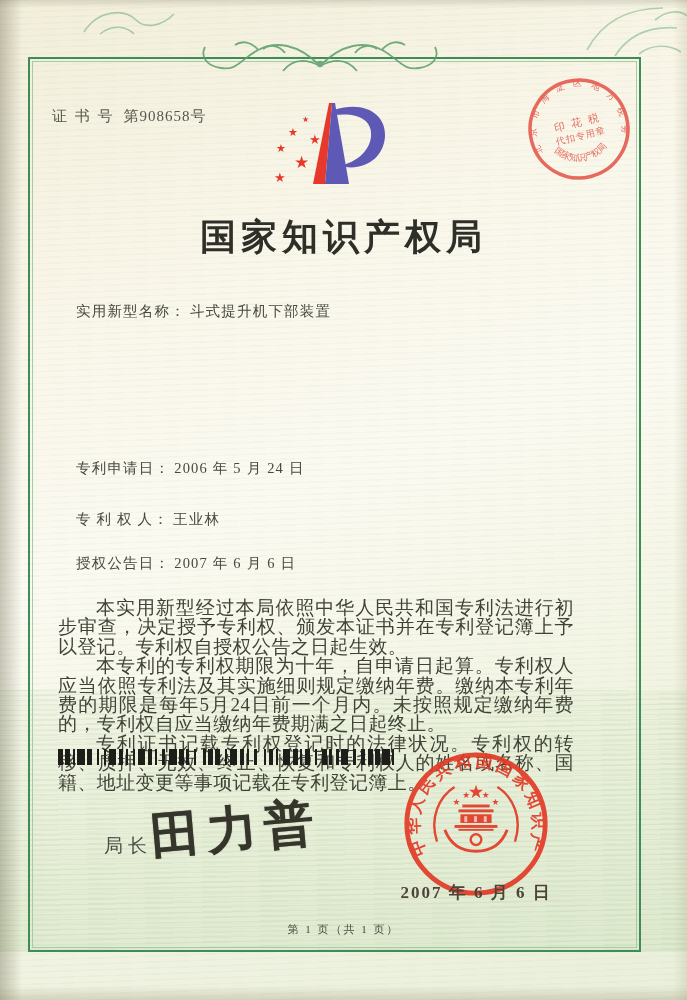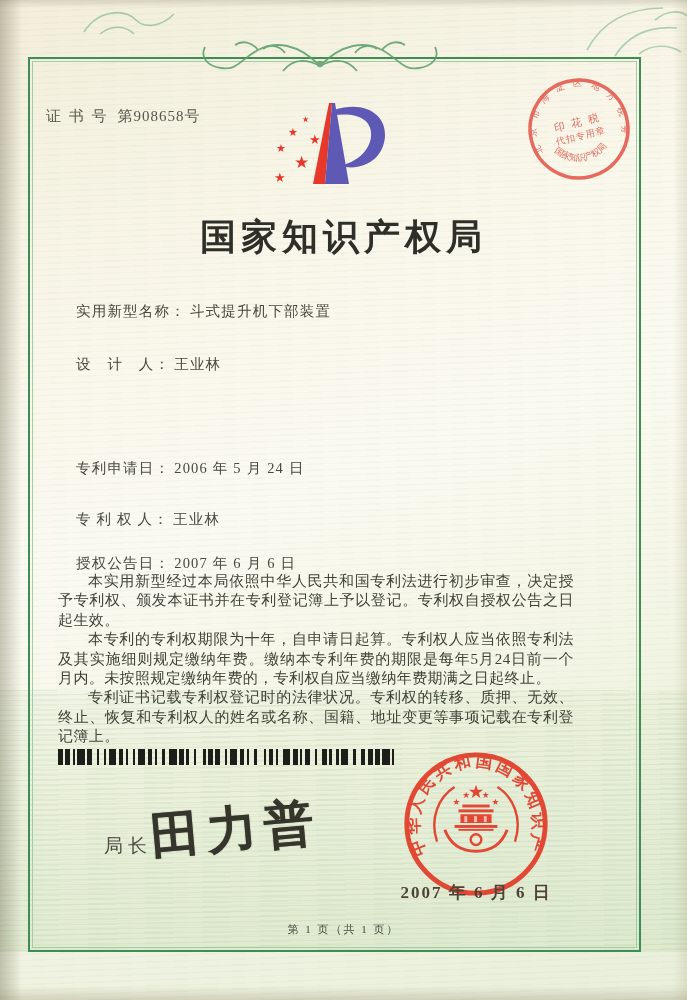--- a/index.html
+++ b/index.html
@@ -25,38 +25,38 @@
   .edge-bottom{position:absolute;left:0;bottom:0;width:100%;height:14px;
     background:linear-gradient(0deg,rgba(140,130,95,0.28),rgba(140,130,95,0));}
 
   
   .frame{position:absolute;left:28px;top:57px;width:609px;height:891px;
     border:2px solid #3e8d55;}
   .frame::after{content:"";position:absolute;inset:2px;border:1px solid #a4cba8;}
 
   .ornament{position:absolute;pointer-events:none;}
 
-  .cert-no{position:absolute;left:46px;top:107px;font-size:15px;color:#55564c;
+  .cert-no{position:absolute;left:52px;top:107px;font-size:15px;color:#55564c;
     letter-spacing:2px;}
   .cert-no .num{margin-left:9px;letter-spacing:1px;}
 
   .logo{position:absolute;left:272px;top:100px;width:120px;height:88px;}
   .tax-stamp{position:absolute;left:524px;top:74px;width:110px;height:110px;
     transform:rotate(-14deg);opacity:0.88;}
 
   .title{position:absolute;left:0;right:0;top:213px;text-align:center;
     font-size:36px;font-weight:700;color:#2e2f28;letter-spacing:5px;}
 
   .field{position:absolute;left:76px;font-size:14.5px;color:#474840;
     letter-spacing:1.2px;white-space:nowrap;}
   .f0{top:302px}.f1{top:355px}.f2{top:407px}.f3{top:459px}.f4{top:510px}.f5{top:554px}
   .field .fvalue{margin-left:4px;}
 
-  .body-text{position:absolute;left:58px;top:572px;width:516px;
-    font-size:15px;line-height:19.4px;color:#3f4237;text-align:justify;
+  .body-text{position:absolute;left:58px;top:598px;width:516px;
+    font-size:19px;line-height:19.4px;color:#3f4237;text-align:justify;
     letter-spacing:0.4px;}
   .body-text p{margin:0;text-indent:2em;}
 
   .barcode{position:absolute;left:58px;top:749px;width:341px;height:16px;
     display:flex;align-items:stretch;}
   .bc-bar{background:#1d1d1a;}
   .bc-gap{background:transparent;}
 
   .sig-label{position:absolute;left:104px;top:833px;font-size:19px;
     color:#4c4d44;letter-spacing:5px;}
@@ -135,23 +135,20 @@
       <textPath href="#stampBottomArc" xlink:href="#stampBottomArc" startOffset="2" textLength="58">国家知识产权局</textPath>
     </text>
     <text x="54" y="51" text-anchor="middle" font-size="10.5" fill="#e4574b" letter-spacing="2">印 花 税</text>
     <text x="54" y="64" text-anchor="middle" font-size="9" fill="#e4574b" letter-spacing="1">代扣专用章</text>
   </svg>
 
   <div class="title">国家知识产权局</div>
 
   <div class="field f0">
     <span>实用新型名称：</span><span class="fvalue">斗式提升机下部装置</span>
-  </div>
-  <div class="field f1">
-    <span>设　计　人：</span><span class="fvalue">王业林</span>
   </div>
   <div class="field f3">
     <span>专利申请日：</span><span class="fvalue">2006 年 5 月 24 日</span>
   </div>
   <div class="field f4">
     <span>专 利 权 人：</span><span class="fvalue">王业林</span>
   </div>
   <div class="field f5">
     <span>授权公告日：</span><span class="fvalue">2007 年 6 月 6 日</span>
   </div>

